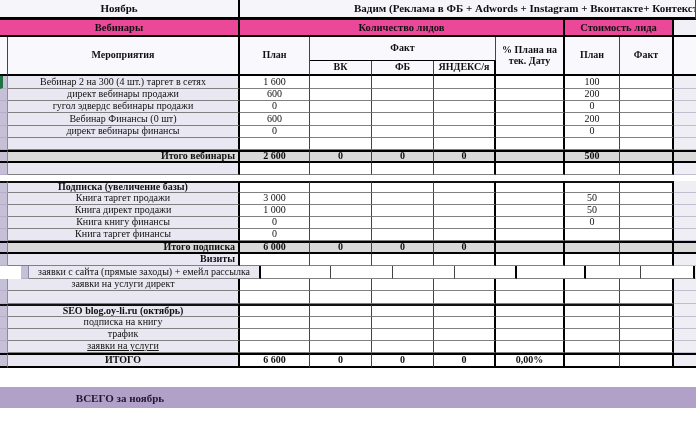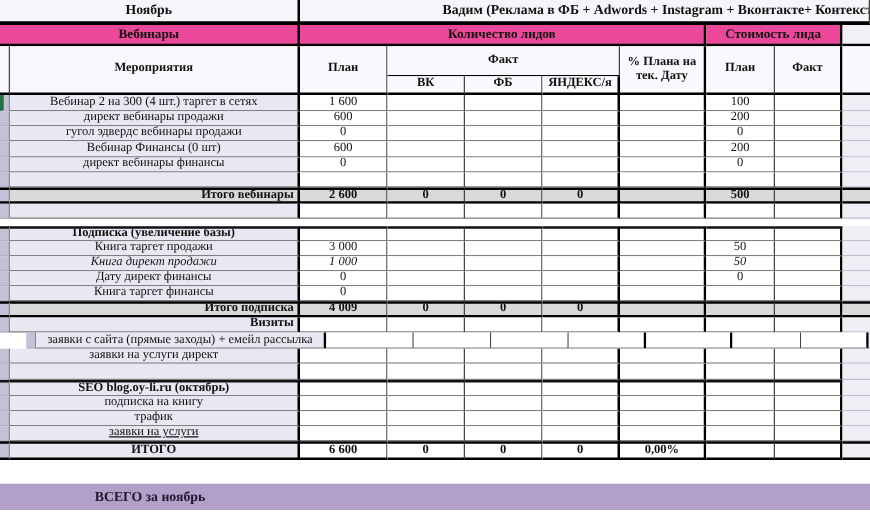--- a/index.html
+++ b/index.html
@@ -251,35 +251,35 @@
         <div class="cell c-label">Книга таргет продажи</div>
         <div class="cell c-plan">3 000</div>
         <div class="cell c-vk"></div>
         <div class="cell c-fb"></div>
         <div class="cell c-yandex"></div>
         <div class="cell c-pct"></div>
         <div class="cell c-cost_plan">50</div>
         <div class="cell c-cost_fact"></div>
         <div class="c-edge"></div>
       </div>
-      <div class="sheet-row grid-cols kind-data" style="height: 12px; font-style: italic;">
+      <div class="sheet-row grid-cols kind-data" style="height: 12px;">
         <div class="c-gutter"></div>
         <div class="cell c-label">Книга директ продажи</div>
         <div class="cell c-plan">1 000</div>
         <div class="cell c-vk"></div>
         <div class="cell c-fb"></div>
         <div class="cell c-yandex"></div>
         <div class="cell c-pct"></div>
         <div class="cell c-cost_plan">50</div>
         <div class="cell c-cost_fact"></div>
         <div class="c-edge"></div>
       </div>
       <div class="sheet-row grid-cols kind-data" style="height: 12px;">
         <div class="c-gutter"></div>
-        <div class="cell c-label">Дату директ финансы</div>
+        <div class="cell c-label">Книга книгу финансы</div>
         <div class="cell c-plan">0</div>
         <div class="cell c-vk"></div>
         <div class="cell c-fb"></div>
         <div class="cell c-yandex"></div>
         <div class="cell c-pct"></div>
         <div class="cell c-cost_plan">0</div>
         <div class="cell c-cost_fact"></div>
         <div class="c-edge"></div>
       </div>
       <div class="sheet-row grid-cols kind-data" style="height: 12px;">
@@ -290,21 +290,21 @@
         <div class="cell c-fb"></div>
         <div class="cell c-yandex"></div>
         <div class="cell c-pct"></div>
         <div class="cell c-cost_plan"></div>
         <div class="cell c-cost_fact"></div>
         <div class="c-edge"></div>
       </div>
       <div class="sheet-row grid-cols kind-total" style="height: 13px;">
         <div class="c-gutter"></div>
         <div class="cell c-label">Итого подписка</div>
-        <div class="cell c-plan">4 009</div>
+        <div class="cell c-plan">6 000</div>
         <div class="cell c-vk">0</div>
         <div class="cell c-fb">0</div>
         <div class="cell c-yandex">0</div>
         <div class="cell c-pct"></div>
         <div class="cell c-cost_plan"></div>
         <div class="cell c-cost_fact"></div>
         <div class="c-edge"></div>
       </div>
       <div class="sheet-row grid-cols kind-visits" style="height: 12px;">
         <div class="c-gutter"></div>

